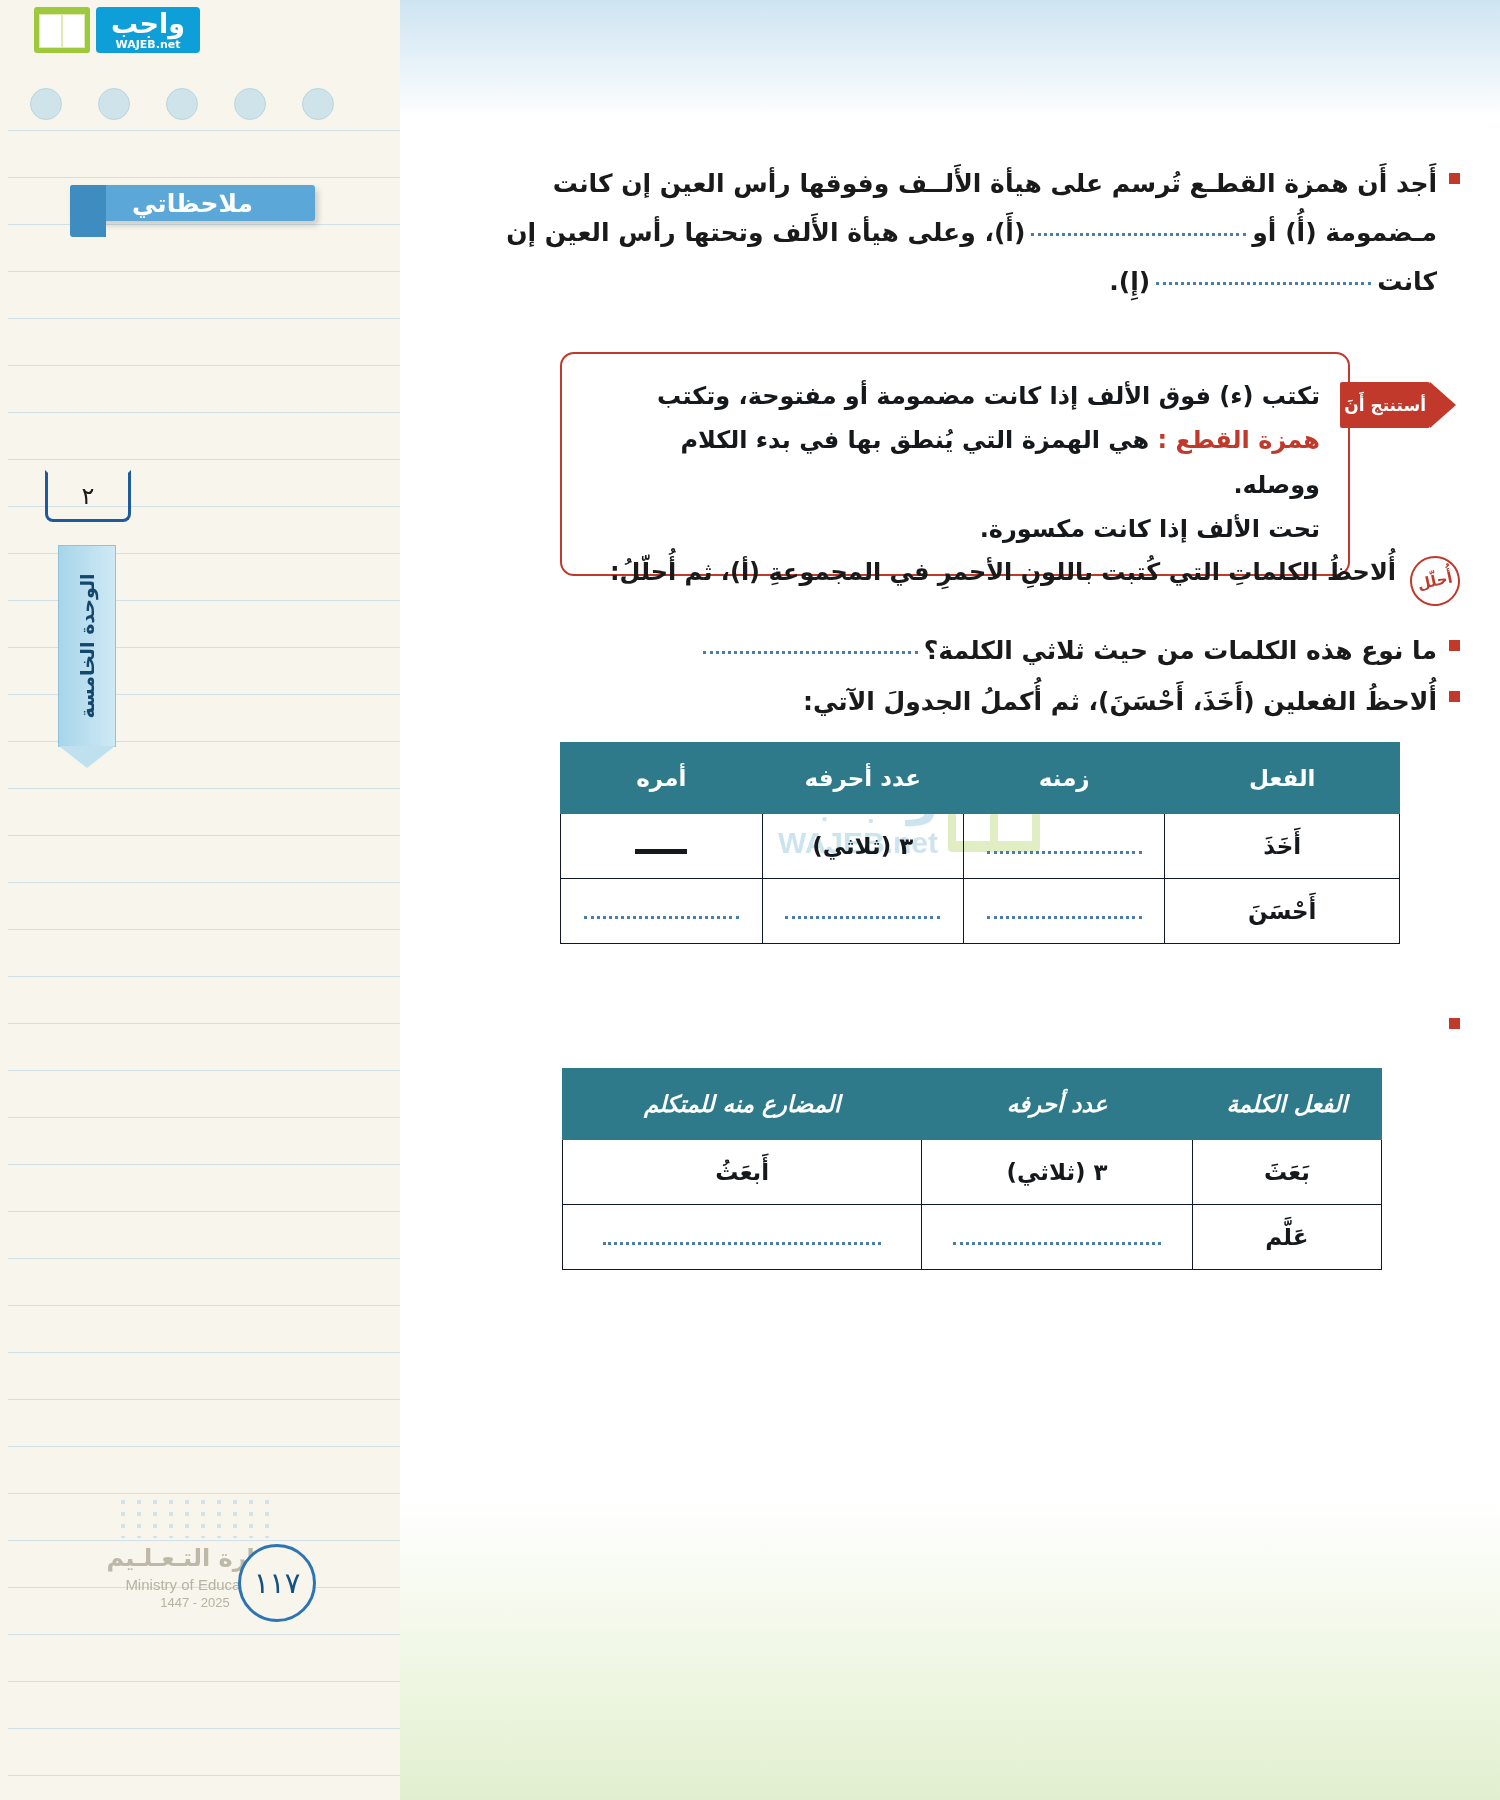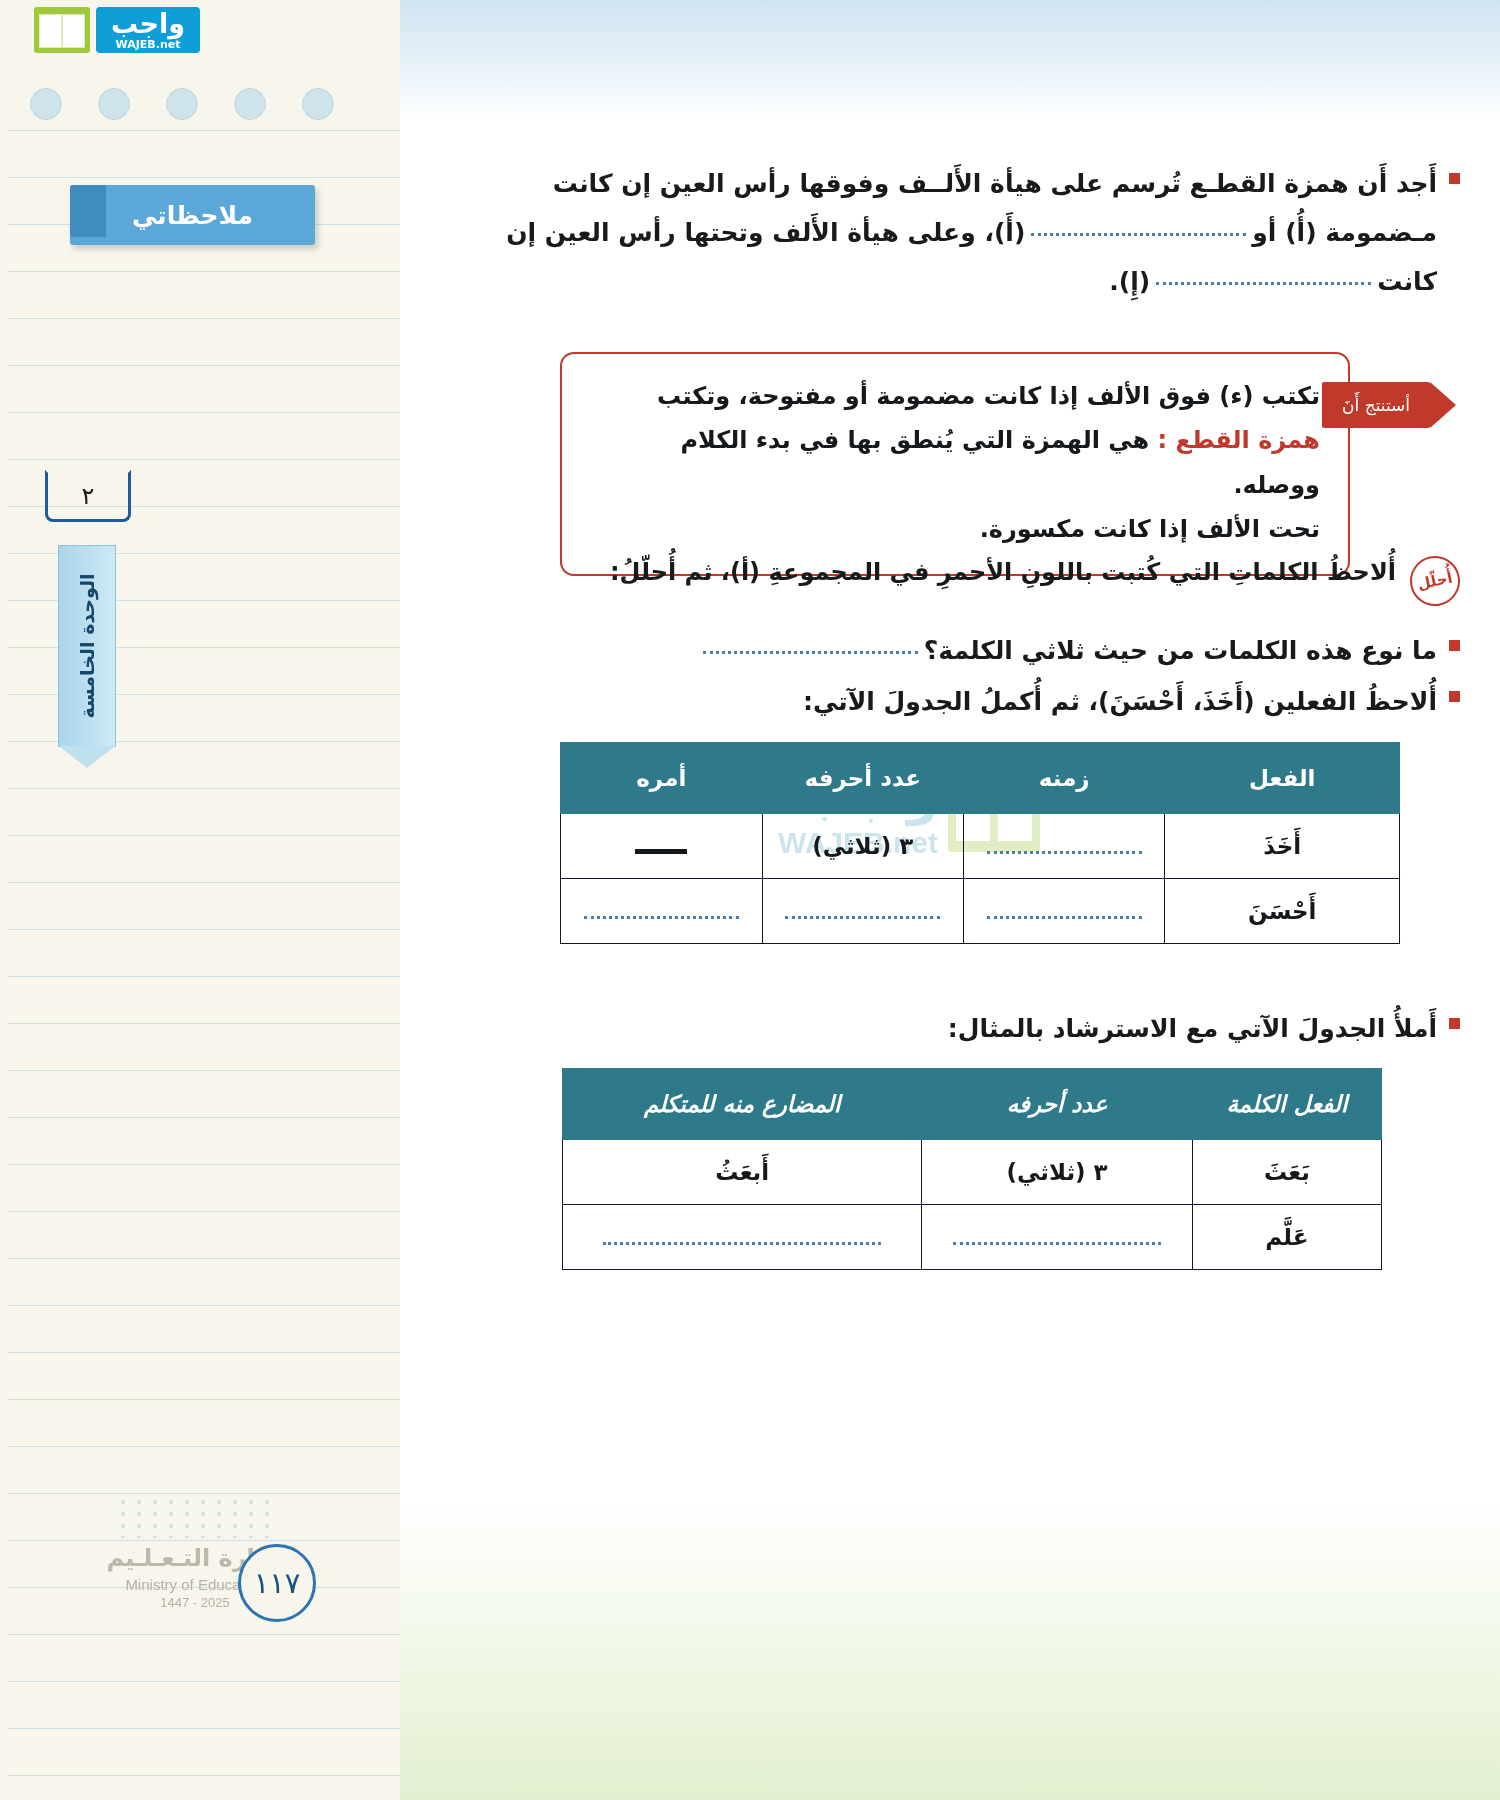--- a/index.html
+++ b/index.html
@@ -115,21 +115,21 @@
   }
   .brand-book:before { left: 5px; }
   .brand-book:after { right: 5px; }
 
   
   .notes-tab {
     position: absolute;
     top: 185px;
     left: 70px;
     width: 245px;
-    height: 60px;
+    height: 36px;
     background: #5aa7d8;
     border-radius: 3px 3px 3px 3px;
     box-shadow: 3px 4px 6px rgba(0,0,0,0.18);
     display: flex;
     align-items: center;
     justify-content: center;
   }
   .notes-tab .label {
     color: #ffffff;
     font-size: 25px;
@@ -355,22 +355,22 @@
   .arrow-tag .tip {
     width: 0; height: 0;
     border-top: 23px solid transparent;
     border-bottom: 23px solid transparent;
     border-left: 26px solid #c0392b;
   }
   .arrow-tag .body {
     background: #c0392b;
     color: #fff;
     font-size: 17px;
-    font-weight: normal;
-    padding: 7px 20px;
+    font-weight: bold;
+    padding: 7px 4px;
     height: 32px;
     display: flex;
     align-items: center;
     border-radius: 2px;
     white-space: nowrap;
   }
 
   
   .activity {
     position: absolute;
@@ -675,21 +675,20 @@
               <td><span class="cell-dots"></span></td>
               <td><span class="cell-dots"></span></td>
             </tr>
           </tbody>
         </table>
       </div>
 
       <div class="q3">
         <div class="bullet-row">
           <div class="sq-bullet"></div>
-          <div class="txt">أَملأُ الجدولَ الآتي مع الاسترشاد بالمثال:</div>
         </div>
       </div>
 
       <div class="table2-wrap">
         <table class="tbl">
           <thead>
             <tr>
               <th style="width:23%">الفعل الكلمة</th>
               <th style="width:33%">عدد أحرفه</th>
               <th style="width:44%">المضارع منه للمتكلم</th>

